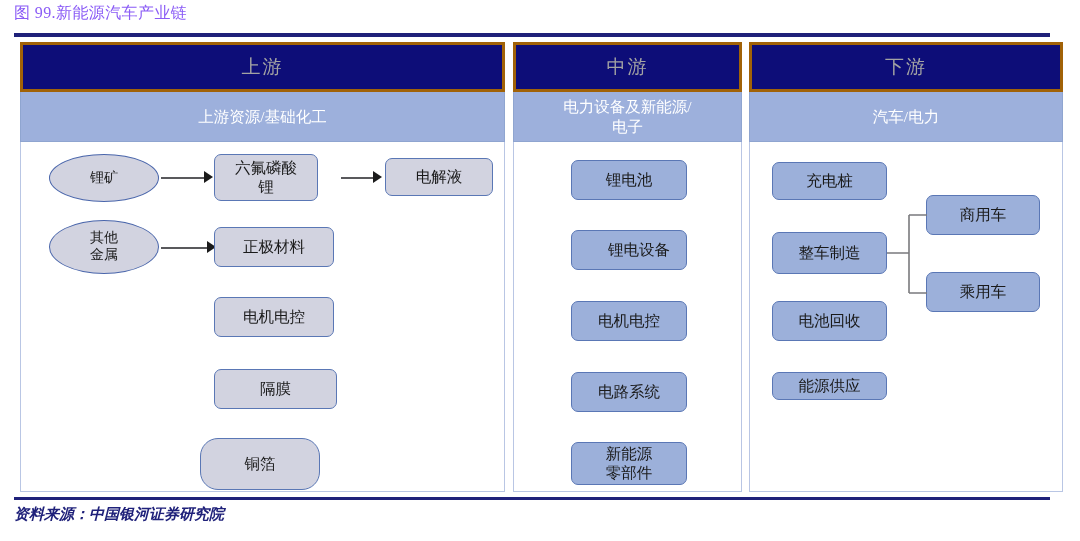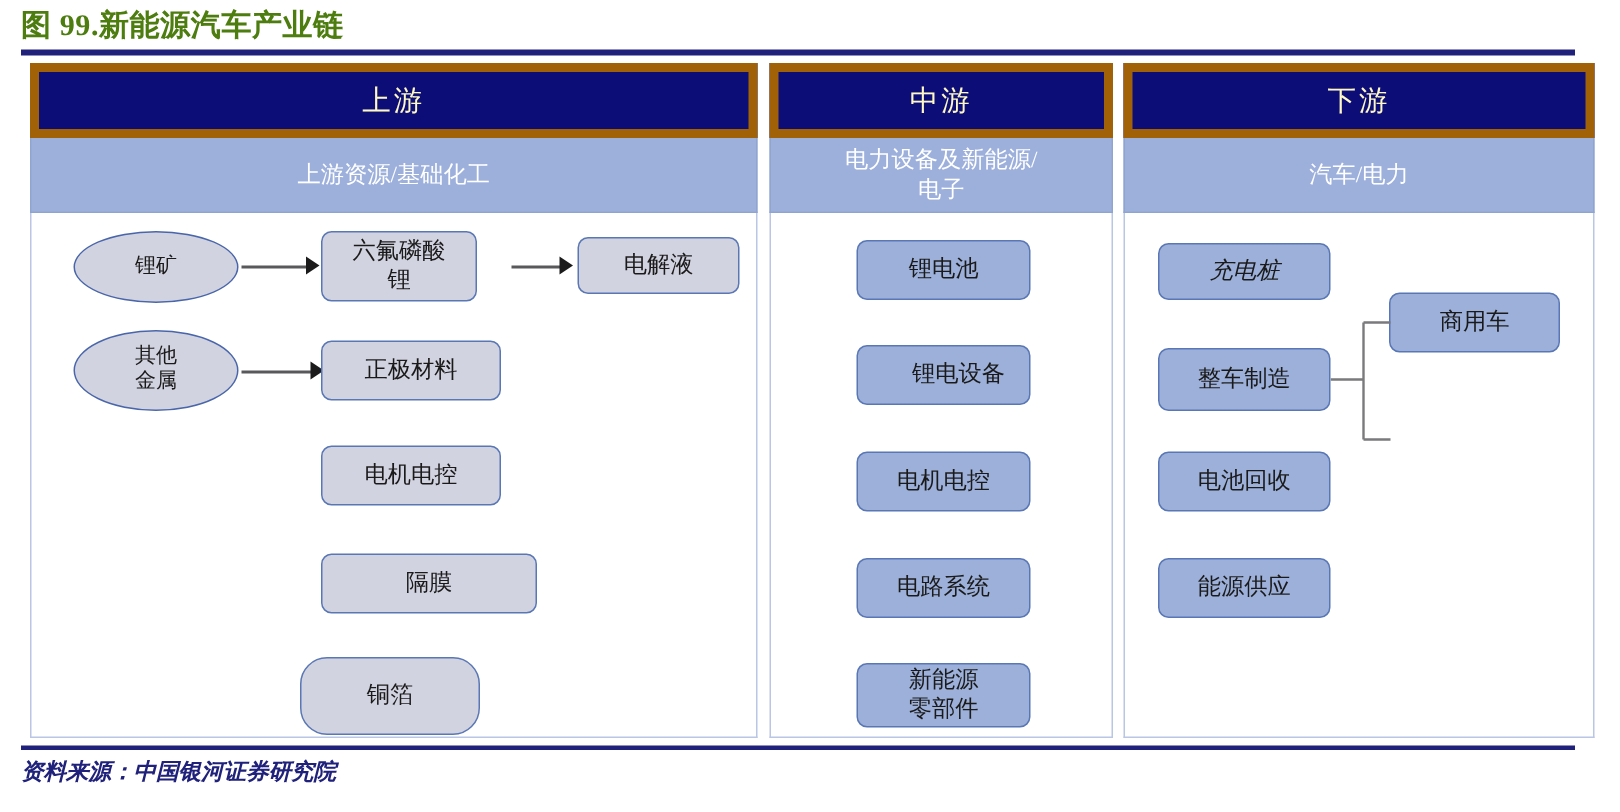--- a/index.html
+++ b/index.html
@@ -14,23 +14,23 @@
     font-family: "Liberation Serif", "DejaVu Serif", serif;
     overflow: hidden;
   }
 
   
   #figure-title {
     position: absolute;
     left: 14px;
     top: 3px;
     font-family: "Liberation Serif", "DejaVu Serif", serif;
-    font-size: 20px;
-    font-weight: bold;
-    color: #4d7c0f;
+    font-size: 16px;
+    font-weight: normal;
+    color: #8b5cf6;
     letter-spacing: 0.4px;
     white-space: nowrap;
   }
 
   
   #rule-top {
     position: absolute;
     left: 14px;
     top: 33px;
     width: 1036px;
@@ -59,23 +59,23 @@
     white-space: nowrap;
   }
 
   
   .column {
     position: absolute;
     box-sizing: border-box;
   }
   .col-header {
     box-sizing: border-box;
-    border: 6px solid #a16207;
+    border: 3px solid #a16207;
     background: #0d0d78;
-    color: #fef9c3;
+    color: #a3a3a3;
     font-size: 19px;
     display: flex;
     align-items: center;
     justify-content: center;
     height: 50px;
     letter-spacing: 2px;
   }
   .col-subheader {
     box-sizing: border-box;
     border: 1px solid #8fa5d0;
@@ -183,21 +183,21 @@
     <div class="arrow-head" style="left:352px; top:29px;"></div>
 
     <div class="arrow-line" style="left:140px; top:105px; width:48px;"></div>
     <div class="arrow-head" style="left:186px; top:99px;"></div>
 
     <div class="node upstream" style="left:193px; top:12px; width:104px; height:47px;">六氟磷酸
 锂</div>
     <div class="node upstream" style="left:364px; top:16px; width:108px; height:38px;">电解液</div>
     <div class="node upstream" style="left:193px; top:85px; width:120px; height:40px;">正极材料</div>
     <div class="node upstream" style="left:193px; top:155px; width:120px; height:40px;">电机电控</div>
-    <div class="node upstream" style="left:193px; top:227px; width:144px; height:40px;">隔膜</div>
+    <div class="node upstream" style="left:193px; top:227px; width:123px; height:40px;">隔膜</div>
     <div class="node upstream" style="left:179px; top:296px; width:120px; height:52px;border-radius:18px;">铜箔</div>
   </div>
 </div>
 
 <div class="column" style="left:513px; top:42px; width:229px; height:450px;">
   <div class="col-header" style="width:229px;">中游</div>
   <div class="col-subheader" style="width:229px;">电力设备及新能源/
 电子</div>
   <div class="col-body" style="width:229px; height:350px;">
     <div class="node mid" style="left:57px; top:18px; width:116px; height:40px;">锂电池</div>
@@ -206,26 +206,27 @@
     <div class="node mid" style="left:57px; top:230px; width:116px; height:40px;">电路系统</div>
     <div class="node mid" style="left:57px; top:300px; width:116px; height:43px;">新能源
 零部件</div>
   </div>
 </div>
 
 <div class="column" style="left:749px; top:42px; width:314px; height:450px;">
   <div class="col-header" style="width:314px;">下游</div>
   <div class="col-subheader" style="width:314px;">汽车/电力</div>
   <div class="col-body" style="width:314px; height:350px;">
-    <div class="node down" style="left:22px; top:20px; width:115px; height:38px;font-style:italic;">充电桩</div>
+    <div class="node down" style="left:22px; top:20px; width:115px; height:38px;">充电桩</div>
     <div class="node down" style="left:22px; top:90px; width:115px; height:42px;">整车制造</div>
     <div class="node down" style="left:22px; top:159px; width:115px; height:40px;">电池回收</div>
-    <div class="node down" style="left:22px; top:230px; width:115px; height:40px;">能源供应</div>
+    <div class="node down" style="left:22px; top:230px; width:115px; height:28px;">能源供应</div>
 
     <div class="node down" style="left:176px; top:53px; width:114px; height:40px;">商用车</div>
+    <div class="node down" style="left:176px; top:130px; width:114px; height:40px;">乘用车</div>
 
     <svg class="branch-svg" viewBox="0 0 60 100" style="left:137px; top:63px; width:60px; height:100px;">
       <path d="M0,48 L22,48 M22,10 L22,88 M22,10 L40,10 M22,88 L40,88" stroke="#7a7a7d" stroke-width="1.6" fill="none"></path>
     </svg>
   </div>
 </div>
 
 <div id="rule-bottom"></div>
 
 <div id="source-note">资料来源：中国银河证券研究院</div>

